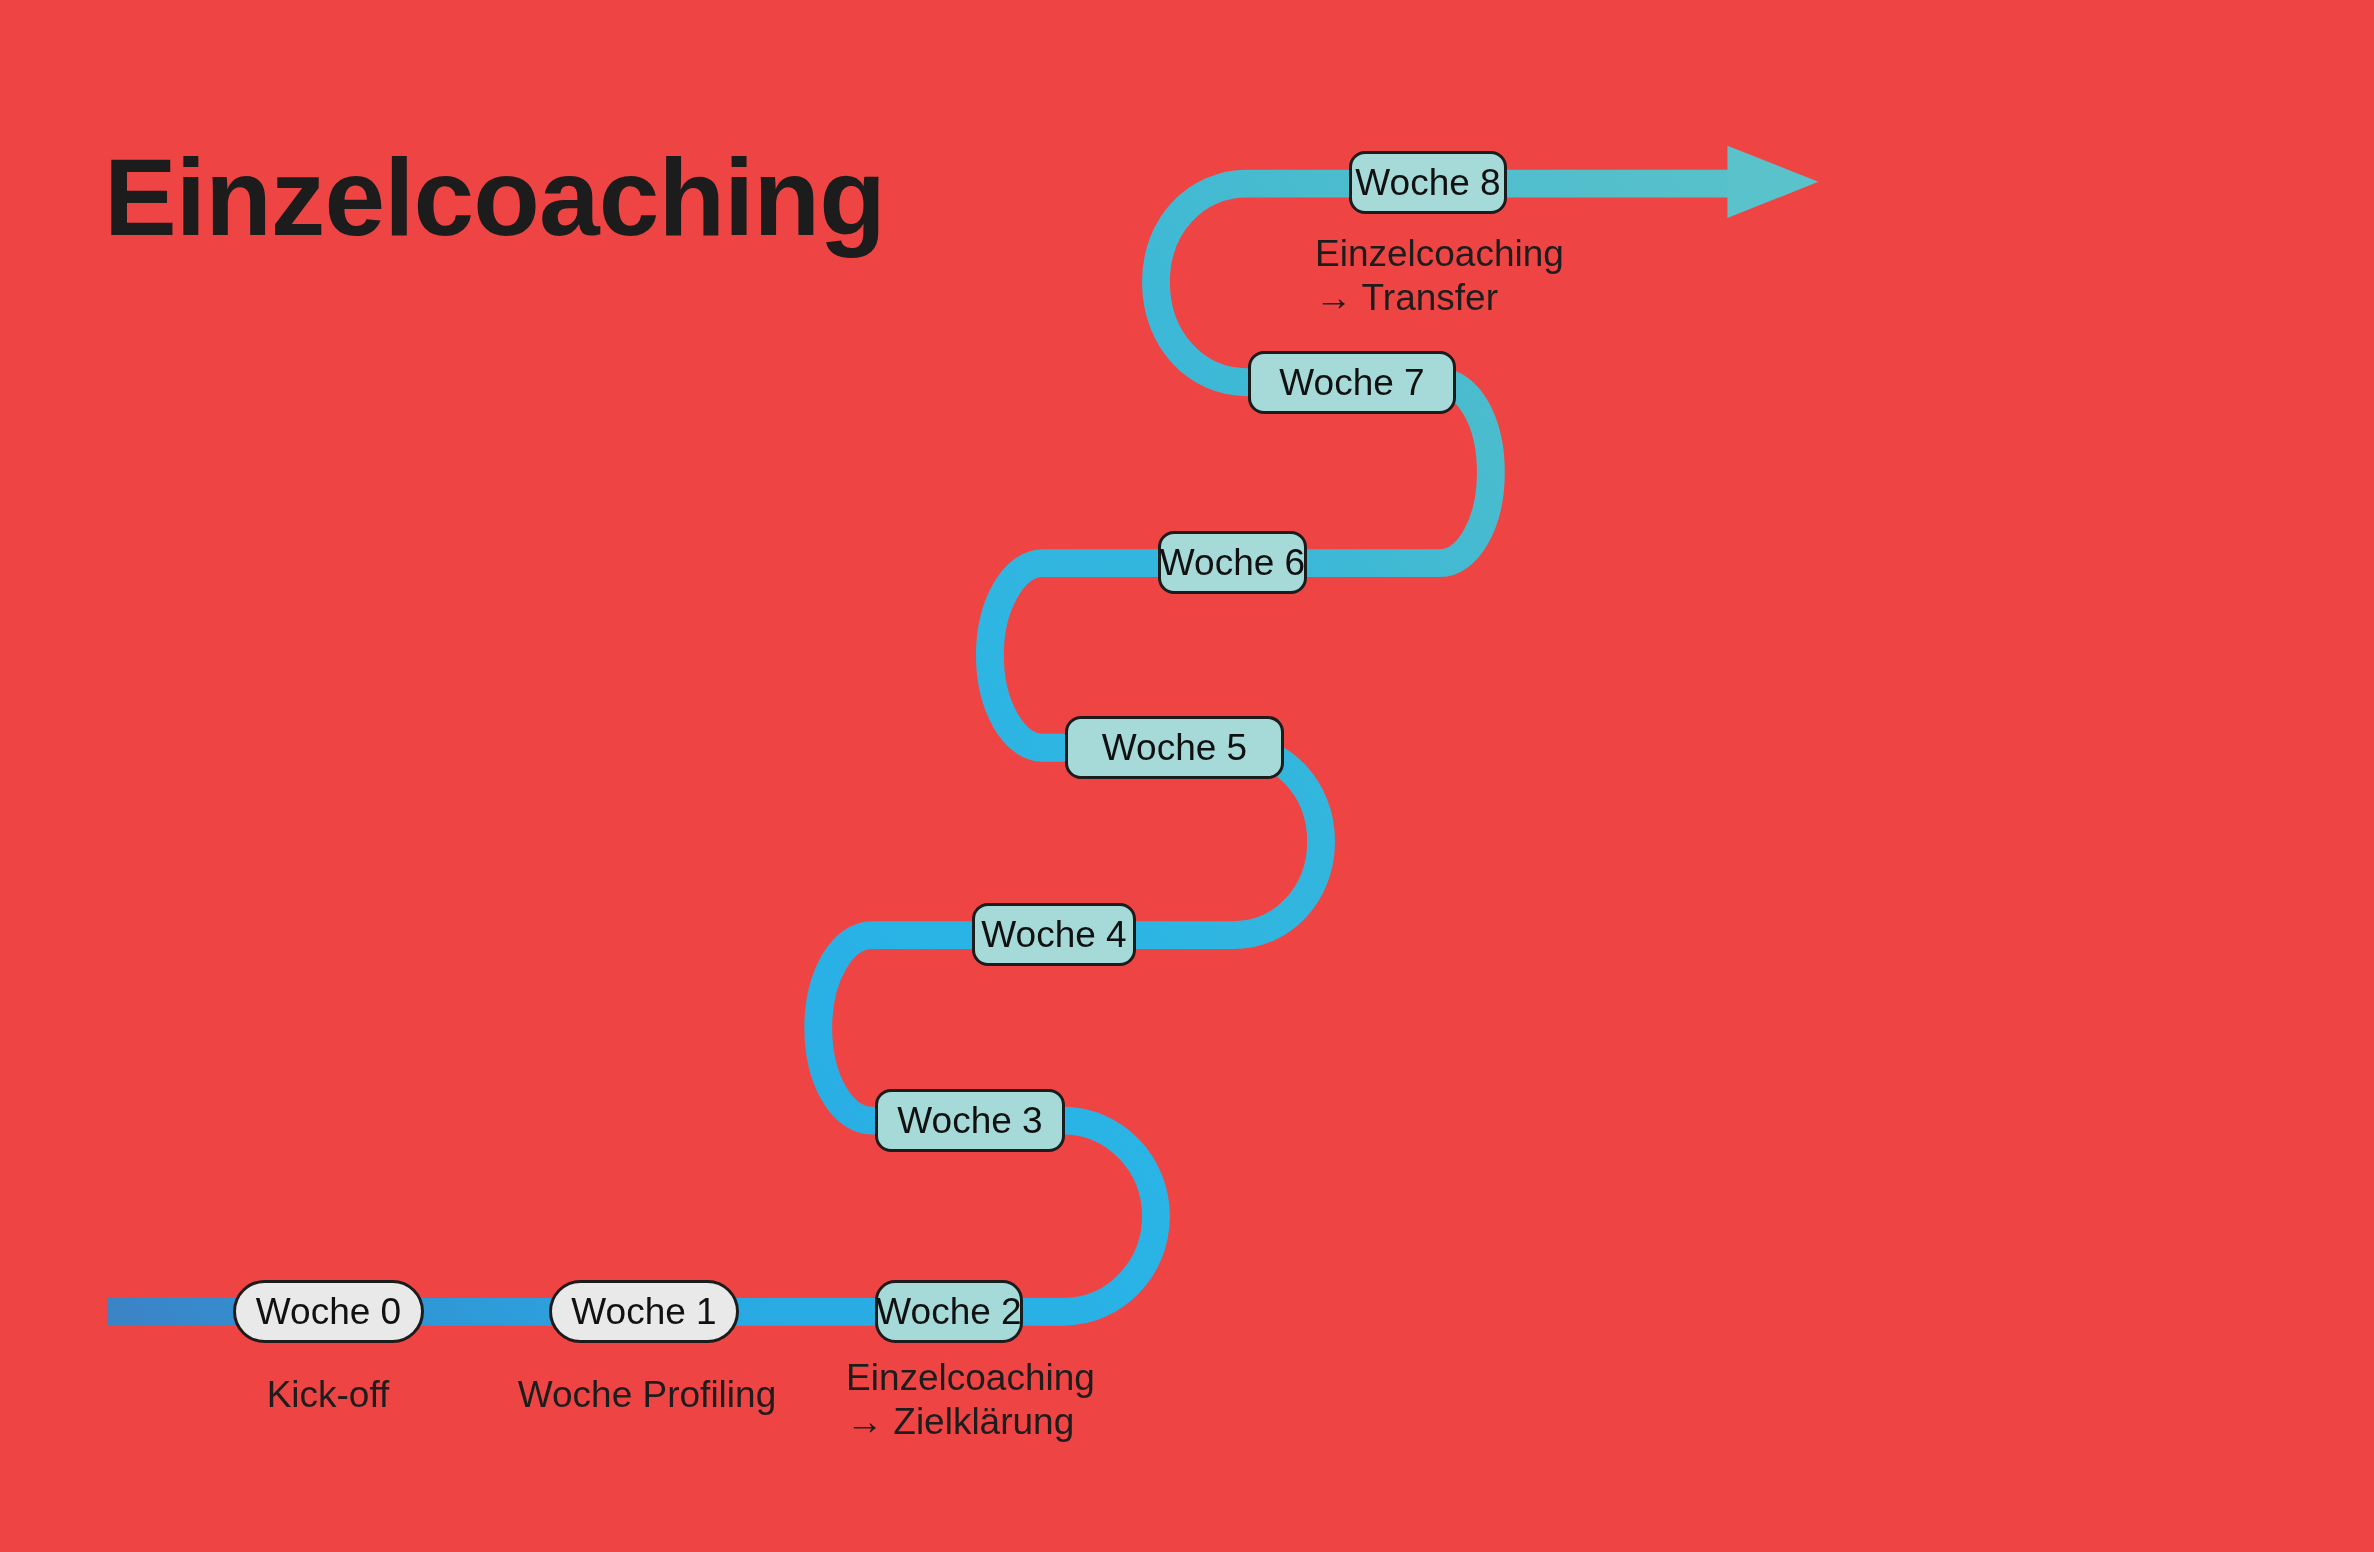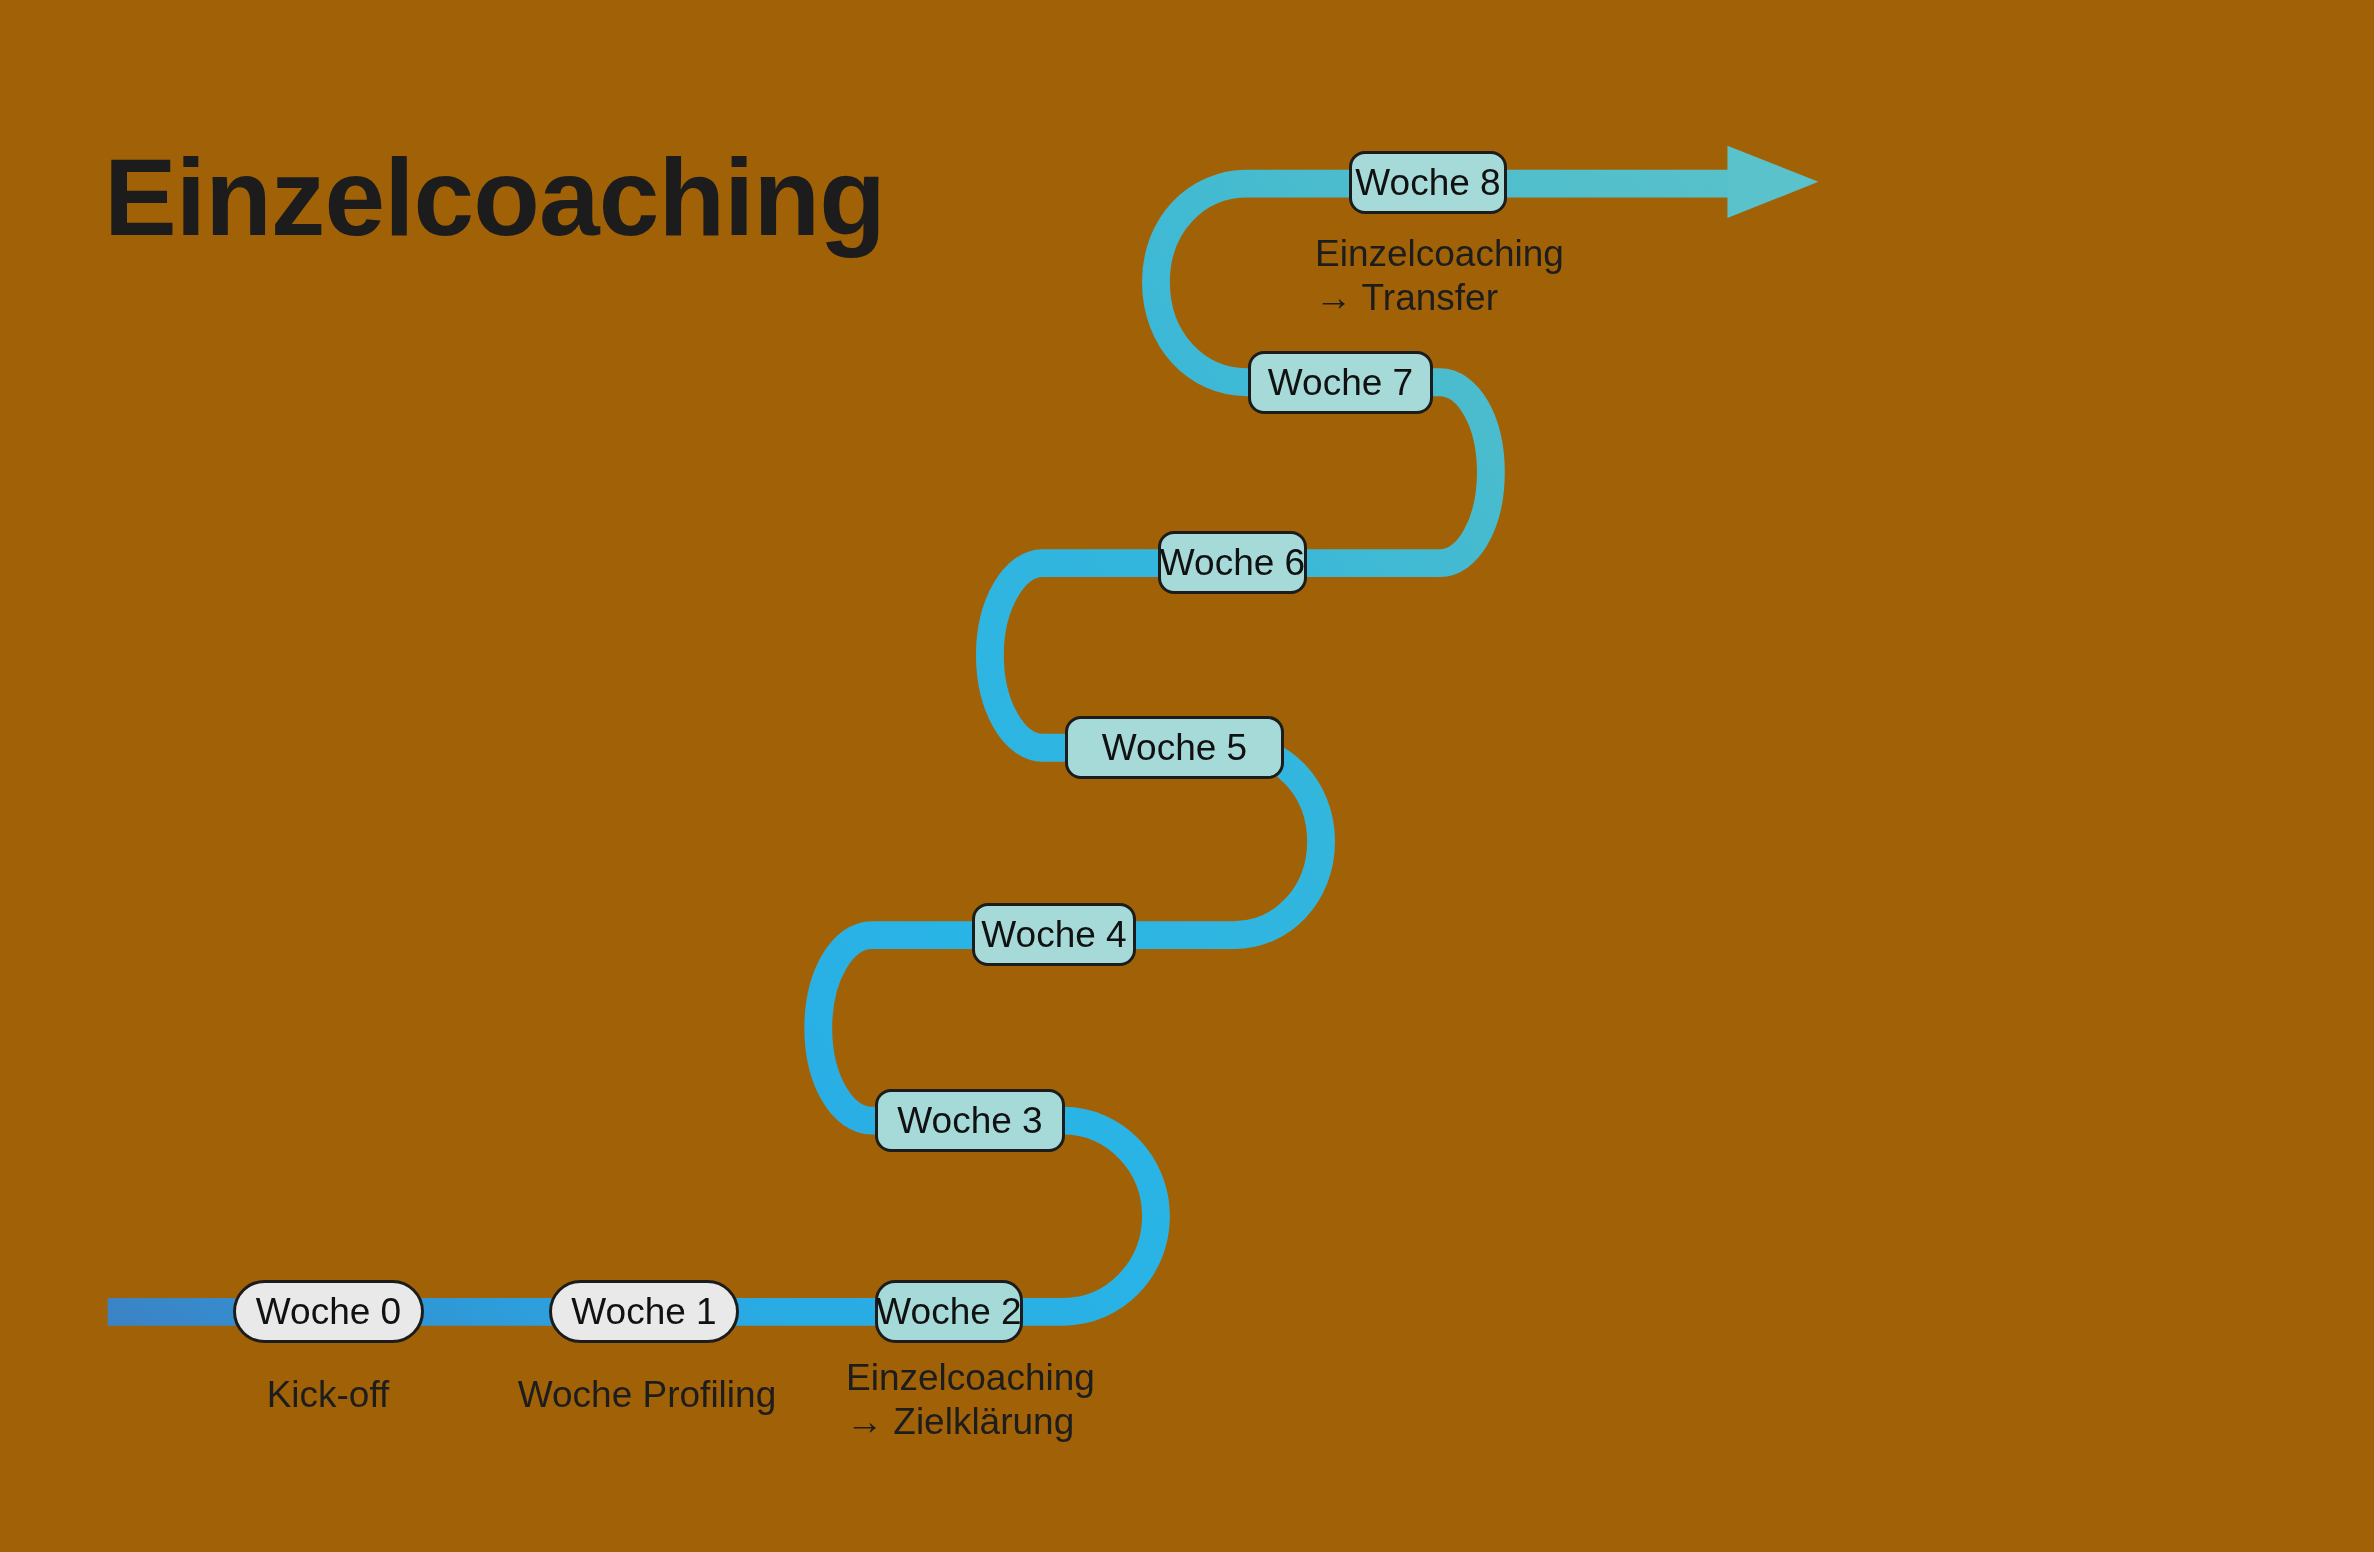--- a/index.html
+++ b/index.html
@@ -1,17 +1,17 @@
 <!DOCTYPE html>
 <html style="font-size:15px"><head>
 <meta charset="utf-8">
 <style>
   html,body{margin:0;padding:0;background:#ffffff}
   #canvas{
-    position:relative;width:2375px;height:1553px;background:#a16207;
+    position:relative;width:2375px;height:1553px;background:#ef4444;
     font-family:"Liberation Sans", sans-serif;overflow:hidden;
   }
   #path-svg{position:absolute;left:0;top:0;width:2375px;height:1553px}
   .title{
     position:absolute;left:104px;top:135px;
     font-size:109px;font-weight:700;color:#1c1c1c;letter-spacing:-0.9px;
     line-height:1.15;white-space:nowrap;
   }
   .pill{
     position:absolute;height:63px;box-sizing:border-box;
@@ -69,21 +69,21 @@
 
   <div class="title">Einzelcoaching</div>
 
   <div class="pill gray" style="left:233px;top:1280px;width:191px">Woche 0</div>
   <div class="pill gray" style="left:549px;top:1280px;width:190px">Woche 1</div>
   <div class="pill r22" style="left:875px;top:1280px;width:148px">Woche 2</div>
   <div class="pill" style="left:875px;top:1089px;width:190px">Woche 3</div>
   <div class="pill" style="left:972px;top:903px;width:164px">Woche 4</div>
   <div class="pill" style="left:1065px;top:716px;width:219px">Woche 5</div>
   <div class="pill" style="left:1158px;top:531px;width:149px">Woche 6</div>
-  <div class="pill" style="left:1248px;top:351px;width:185px">Woche 7</div>
+  <div class="pill" style="left:1248px;top:351px;width:208px">Woche 7</div>
   <div class="pill" style="left:1349px;top:151px;width:158px">Woche 8</div>
 
   <div class="sub center" style="left:328px;top:1373px">Kick-off</div>
   <div class="sub center" style="left:647px;top:1373px">Woche Profiling</div>
 
   <div class="sub" style="left:846px;top:1356px">
     <div>Einzelcoaching</div>
     <div>→ Zielklärung</div>
   </div>
 

